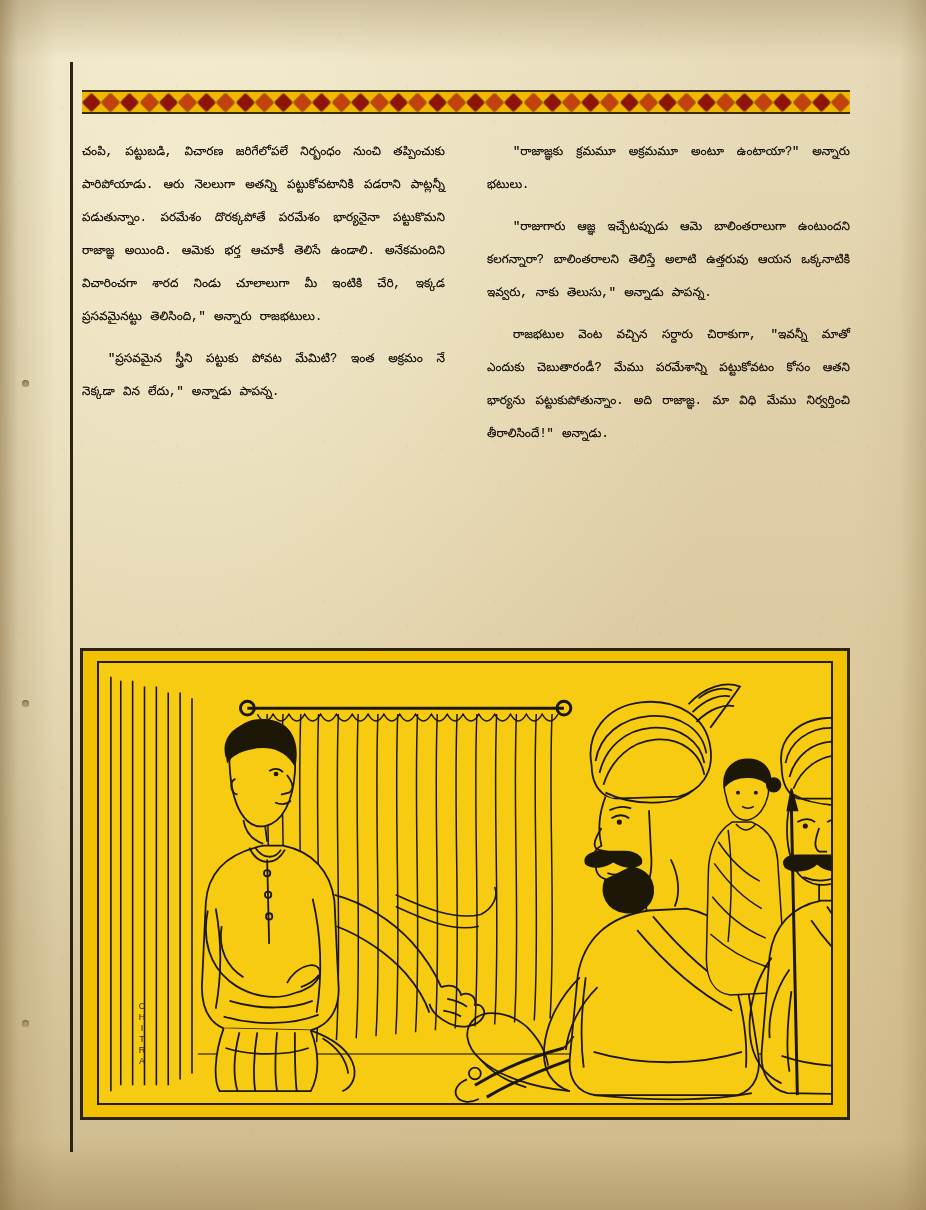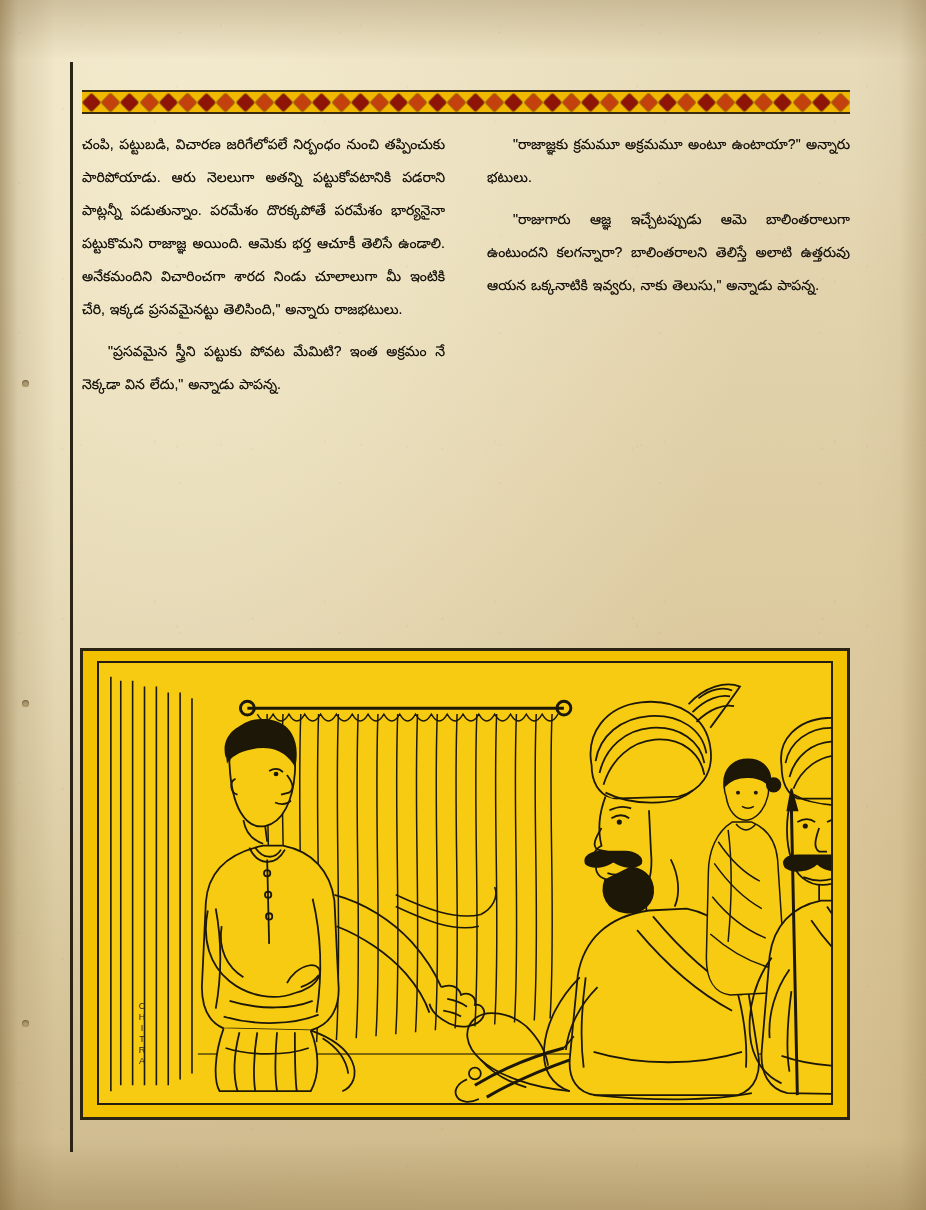--- a/index.html
+++ b/index.html
@@ -116,27 +116,27 @@
     left: 82px;
     top: 128px;
     width: 768px;
     display: flex;
     gap: 42px;
   }
   .col {
     width: 363px;
   }
   .para {
-    font-family: Liberation Sans, sans-serif;
-    font-size: 14px;
+    font-family: Liberation Mono, monospace;
+    font-size: 12px;
     line-height: 33px;
     color: #14100a;
     text-align: justify;
     text-justify: inter-word;
-    margin: 0 0 9px 0;
+    margin: 8px 0 9px 0;
     word-spacing: 1px;
     text-shadow: 0 0 0.4px rgba(20,16,10,0.55);
   }
   .para.indent {
     text-indent: 26px;
   }
 
   
   #illustration {
     position: absolute;
@@ -239,20 +239,21 @@
   <div id="columns">
 
     <div class="col">
       <p class="para">చంపి, పట్టుబడి, విచారణ జరిగేలోపలే నిర్బంధం నుంచి తప్పించుకు పారిపోయాడు. ఆరు నెలలుగా అతన్ని పట్టుకోవటానికి పడరాని పాట్లన్నీ పడుతున్నాం. పరమేశం దొరక్కపోతే పరమేశం భార్యనైనా పట్టుకొమని రాజాజ్ఞ అయింది. ఆమెకు భర్త ఆచూకీ తెలిసే ఉండాలి. అనేకమందిని విచారించగా శారద నిండు చూలాలుగా మీ ఇంటికి చేరి, ఇక్కడ ప్రసవమైనట్టు తెలిసింది," అన్నారు రాజభటులు.</p>
       <p class="para indent">"ప్రసవమైన స్త్రీని పట్టుకు పోవట మేమిటి? ఇంత అక్రమం నే నెక్కడా విన లేదు," అన్నాడు పాపన్న.</p>
     </div>
 
     <div class="col">
       <p class="para indent">"రాజాజ్ఞకు క్రమమూ అక్రమమూ అంటూ ఉంటాయా?" అన్నారు భటులు.</p>
       <p class="para indent">"రాజుగారు ఆజ్ఞ ఇచ్చేటప్పుడు ఆమె బాలింతరాలుగా ఉంటుందని కలగన్నారా? బాలింతరాలని తెలిస్తే అలాటి ఉత్తరువు ఆయన ఒక్కనాటికి ఇవ్వరు, నాకు తెలుసు," అన్నాడు పాపన్న.</p>
+      <p class="para indent">రాజభటుల వెంట వచ్చిన సర్దారు చిరాకుగా, "ఇవన్నీ మాతో ఎందుకు చెబుతారండీ? మేము పరమేశాన్ని పట్టుకోవటం కోసం ఆతని భార్యను పట్టుకుపోతున్నాం. అది రాజాజ్ఞ. మా విధి మేము నిర్వర్తించి తీరాలిసిందే!" అన్నాడు.</p>
     </div>
 
   </div>
 
   <div id="illustration">
     <div class="inner">
       <svg viewBox="0 0 740 448" preserveAspectRatio="none">
         <defs>
           <g id="hatch"></g>
         </defs>

